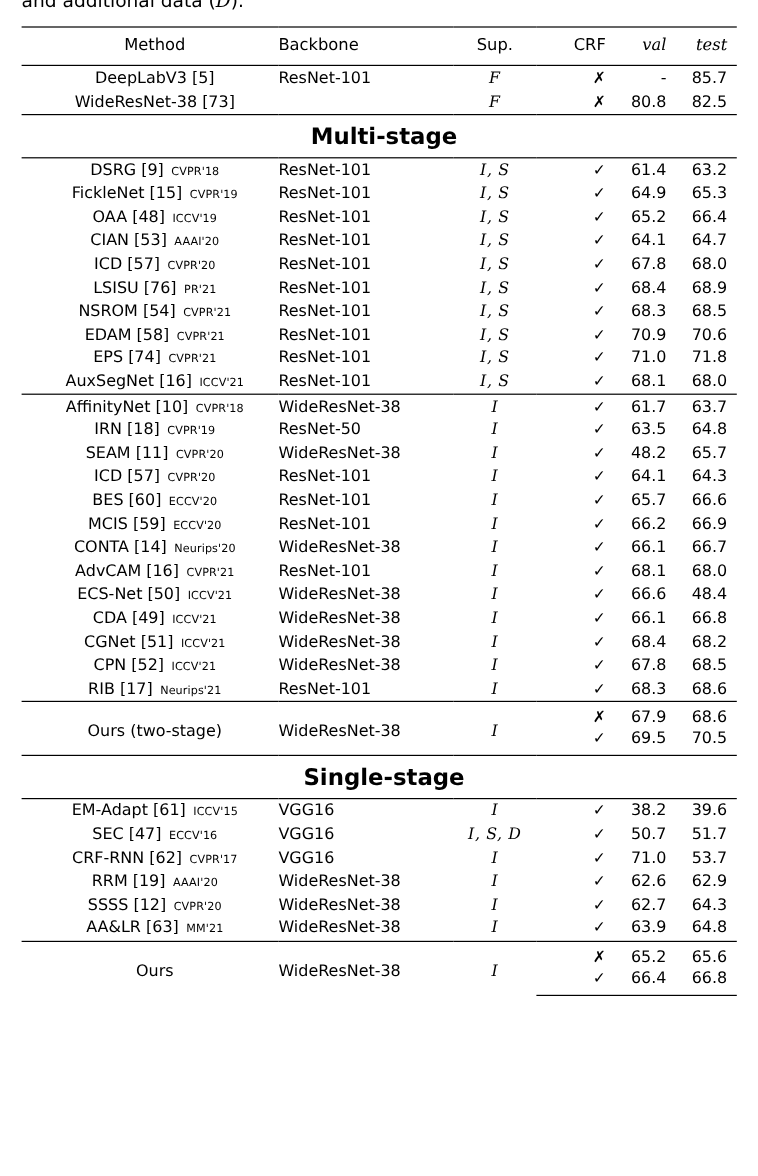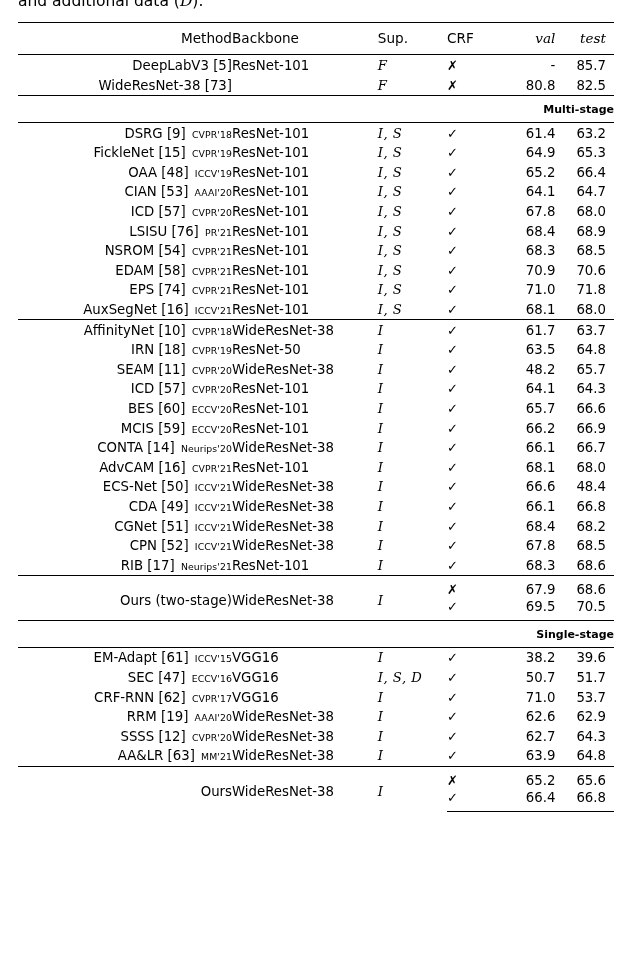--- a/index.html
+++ b/index.html
@@ -38,38 +38,38 @@
     left: 18px;
     width: 596px;
     border-collapse: collapse;
     font-size: 13.3px;
   }
   table.results td, table.results th {
     padding: 0;
     vertical-align: middle;
     font-weight: normal;
   }
-  .col-method   { width: 210px; text-align: right;  padding-left: 8px !important; }
+  .col-method   { width: 210px; text-align: center;  padding-left: 8px !important; }
   .col-backbone { width: 150px; text-align: left; margin-left: 36px; }
-  .col-sup      { width: 72px;  text-align: left; }
-  .col-crf      { width: 60px;  text-align: left; }
+  .col-sup      { width: 72px;  text-align: center; }
+  .col-crf      { width: 60px;  text-align: right; }
   .col-val      { width: 52px;  text-align: right; }
   .col-test     { width: 52px;  text-align: right; padding-right: 8px !important; }
 
   tr.head td { padding: 7px 0 8px 0; font-size: 13.6px; }
   tr.head .col-val, tr.head .col-test {
     font-family: "DejaVu Serif", serif;
     font-style: italic;
     font-size: 13.6px;
   }
   tr.data td { padding: 2.6px 0 2.6px 0; }
   tr.section td {
     padding: 7px 0 6px 0;
     font-weight: bold;
-    font-size: 11px;
+    font-size: 19px;
   }
   tr.data.tight td { padding: 2.3px 0 2.3px 0; }
 
   .rule-top td      { border-top: 1.3px solid #000; }
   .rule-mid td      { border-top: 0.9px solid #000; }
   .rule-bottom td   { border-bottom: 1.3px solid #000; }
 
   .name { white-space: nowrap; }
   .cite { color: #000; }
   .venue {

